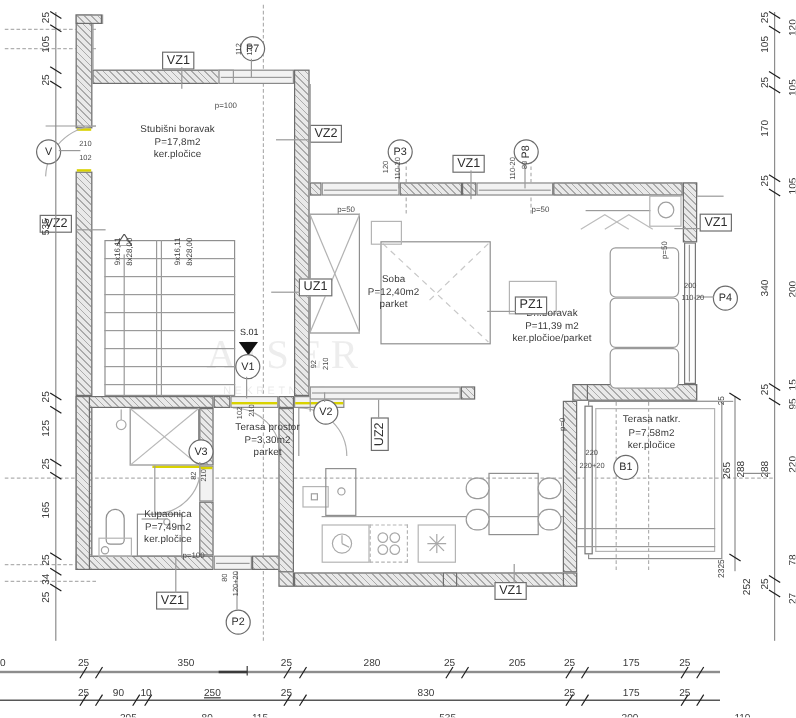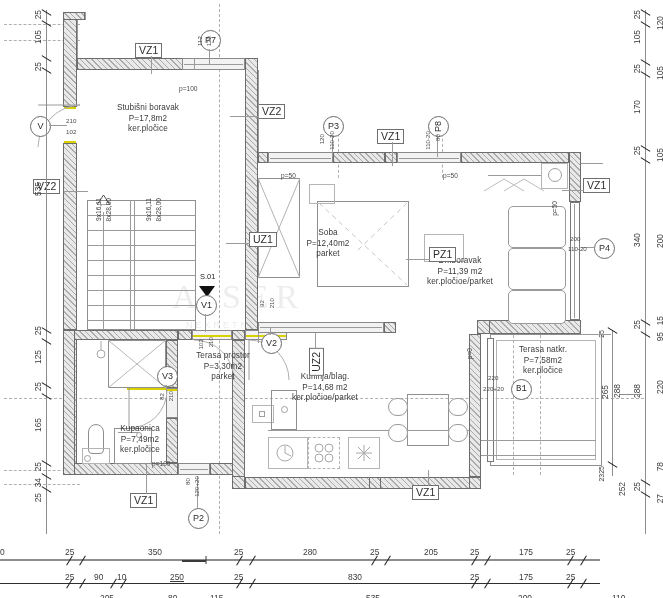--- a/index.html
+++ b/index.html
@@ -427,25 +427,20 @@
     <div>P=12,40m2</div>
     <div>parket</div>
   </div>
 
   <div class="roomlabel" style="left:400px;top:256px;width:120px;">
     <div>Dn.boravak</div>
     <div>P=11,39 m2</div>
     <div>ker.pločioe/parket</div>
   </div>
 
-  <div class="roomlabel" style="left:270px;top:372px;width:110px;">
-    <div>Kuhinja/blag.</div>
-    <div>P=14,68 m2</div>
-    <div>ker.pločioe/parket</div>
-  </div>
 
   <div class="roomlabel" style="left:90px;top:424px;width:100px;">
     <div>Kupaonica</div>
     <div>P=7,49m2</div>
     <div>ker.pločice</div>
   </div>
 
   <div class="roomlabel" style="left:178px;top:351px;width:90px;">
     <div>Terasa prostor</div>
     <div>P=3,30m2</div>
@@ -508,21 +503,21 @@
   <div class="bubble" style="left:594px;top:238px;">P4</div>
   <div class="line" style="left:581px;top:247px;width:14px;height:1px;"></div>
   <div class="small" style="left:570px;top:235px;">200</div>
   <div class="small" style="left:568px;top:245px;">110-20</div>
 
   <div class="bubble" style="left:188px;top:508px;">P2</div>
   <div class="line" style="left:197px;top:476px;width:1px;height:32px;"></div>
   <div class="small v" style="left:184px;top:478px;">80</div>
   <div class="small v" style="left:193px;top:476px;">120+20</div>
 
-  <div class="bubble" style="left:511px;top:379px;font-family:Liberation Mono, monospace;">B1</div>
+  <div class="bubble" style="left:511px;top:379px;">B1</div>
   <div class="small" style="left:488px;top:374px;">220</div>
   <div class="small" style="left:483px;top:385px;">220+20</div>
 
   <div class="bubble" style="left:196px;top:295px;">V1</div>
   <div class="line" style="left:205px;top:314px;width:1px;height:18px;"></div>
   <div class="small v" style="left:197px;top:339px;">102</div>
   <div class="small v" style="left:207px;top:337px;">210</div>
 
   <div class="bubble" style="left:261px;top:333px;">V2</div>
   <div class="line" style="left:270px;top:327px;width:1px;height:8px;"></div>

